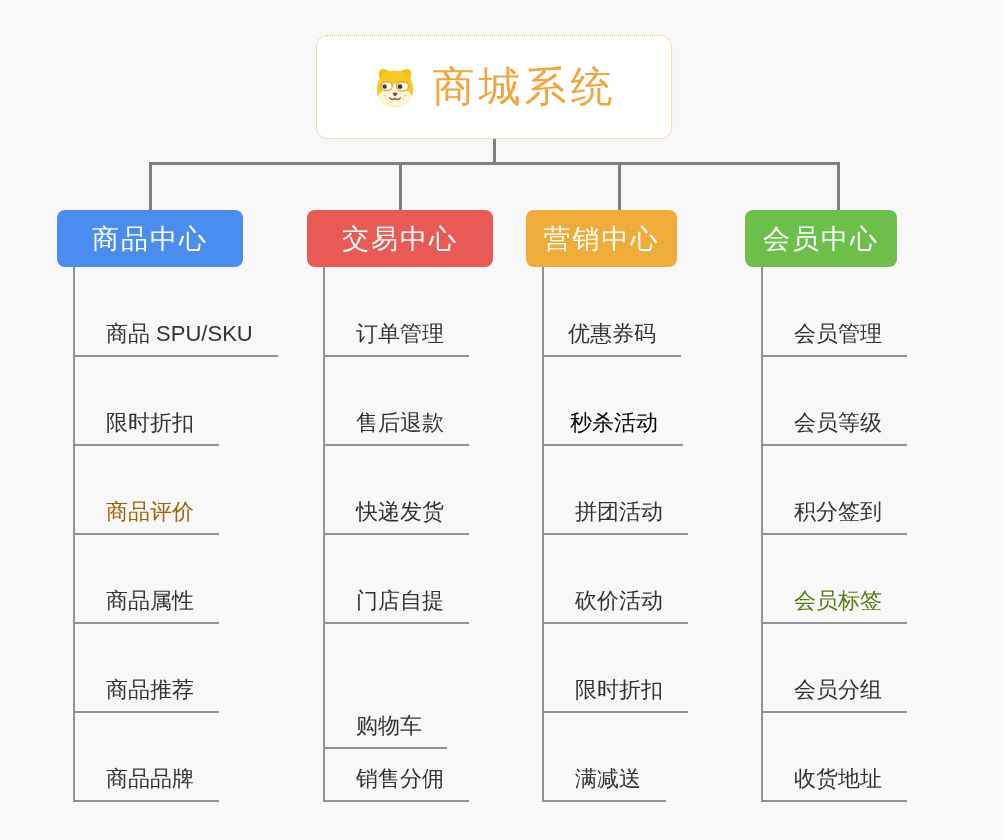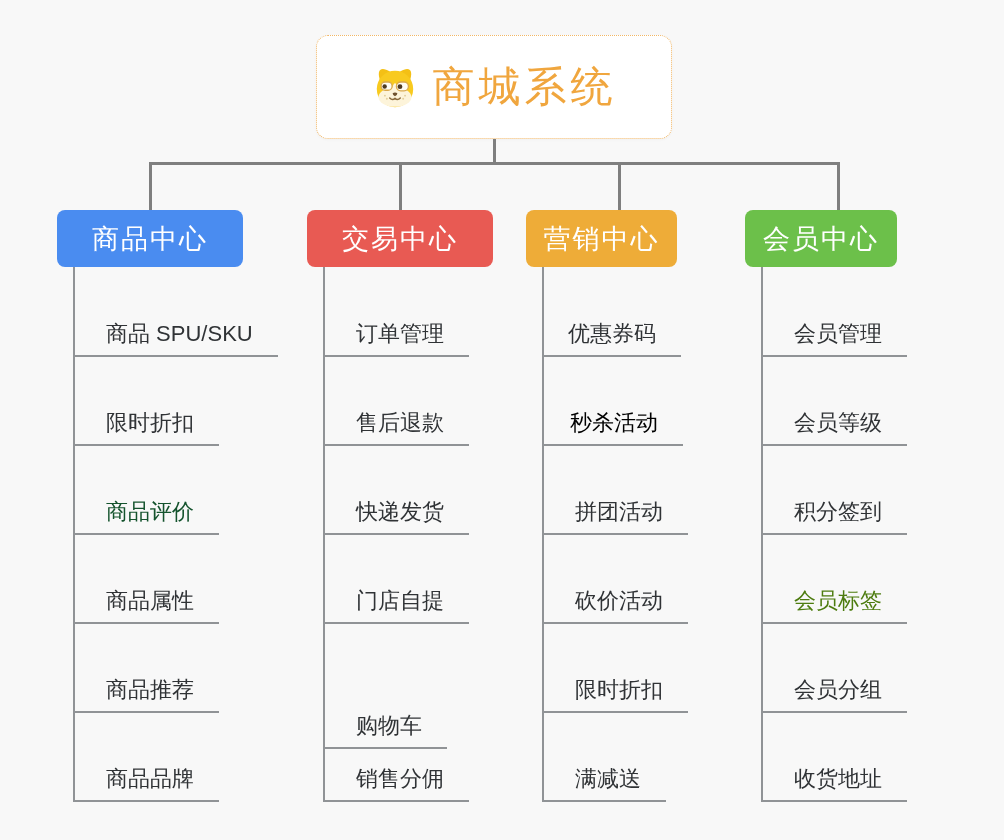--- a/index.html
+++ b/index.html
@@ -92,21 +92,21 @@
       <div class="conn" style="left: 617.5px; top: 162px; width: 3px; height: 48px; background: rgb(127, 127, 127);"></div>
       <div class="conn" style="left: 836.5px; top: 162px; width: 3px; height: 48px; background: rgb(127, 127, 127);"></div>
     </div>
   <div id="branches">
       <div class="branch-box" style="left: 57px; width: 186px; background: rgb(74, 140, 240);">
         <span class="branch-label">商品中心</span>
       </div>
       <div class="trunk" style="left: 73px; top: 267px; height: 535px; background: rgb(144, 147, 150);"></div>
       <div class="subtopic" style="left: 73px; top: 315px; border-bottom-color: rgb(144, 147, 150); color: rgb(48, 51, 54);">商品 SPU/SKU</div>
       <div class="subtopic" style="left: 73px; top: 404px; border-bottom-color: rgb(144, 147, 150); color: rgb(48, 51, 54);">限时折扣</div>
-      <div class="subtopic" style="left: 73px; top: 493px; border-bottom-color: rgb(144, 147, 150); color: #14532d;">商品评价</div>
+      <div class="subtopic" style="left: 73px; top: 493px; border-bottom-color: rgb(144, 147, 150); color: #a16207;">商品评价</div>
       <div class="subtopic" style="left: 73px; top: 582px; border-bottom-color: rgb(144, 147, 150); color: rgb(48, 51, 54);">商品属性</div>
       <div class="subtopic" style="left: 73px; top: 671px; border-bottom-color: rgb(144, 147, 150); color: rgb(48, 51, 54);">商品推荐</div>
       <div class="subtopic" style="left: 73px; top: 760px; border-bottom-color: rgb(144, 147, 150); color: rgb(48, 51, 54);">商品品牌</div>
       <div class="branch-box" style="left: 307px; width: 186px; background: rgb(232, 90, 83);">
         <span class="branch-label">交易中心</span>
       </div>
       <div class="trunk" style="left: 323px; top: 267px; height: 535px; background: rgb(144, 147, 150);"></div>
       <div class="subtopic" style="left: 323px; top: 315px; border-bottom-color: rgb(144, 147, 150); color: rgb(48, 51, 54);">订单管理</div>
       <div class="subtopic" style="left: 323px; top: 404px; border-bottom-color: rgb(144, 147, 150); color: rgb(48, 51, 54);">售后退款</div>
       <div class="subtopic" style="left: 323px; top: 493px; border-bottom-color: rgb(144, 147, 150); color: rgb(48, 51, 54);">快递发货</div>

